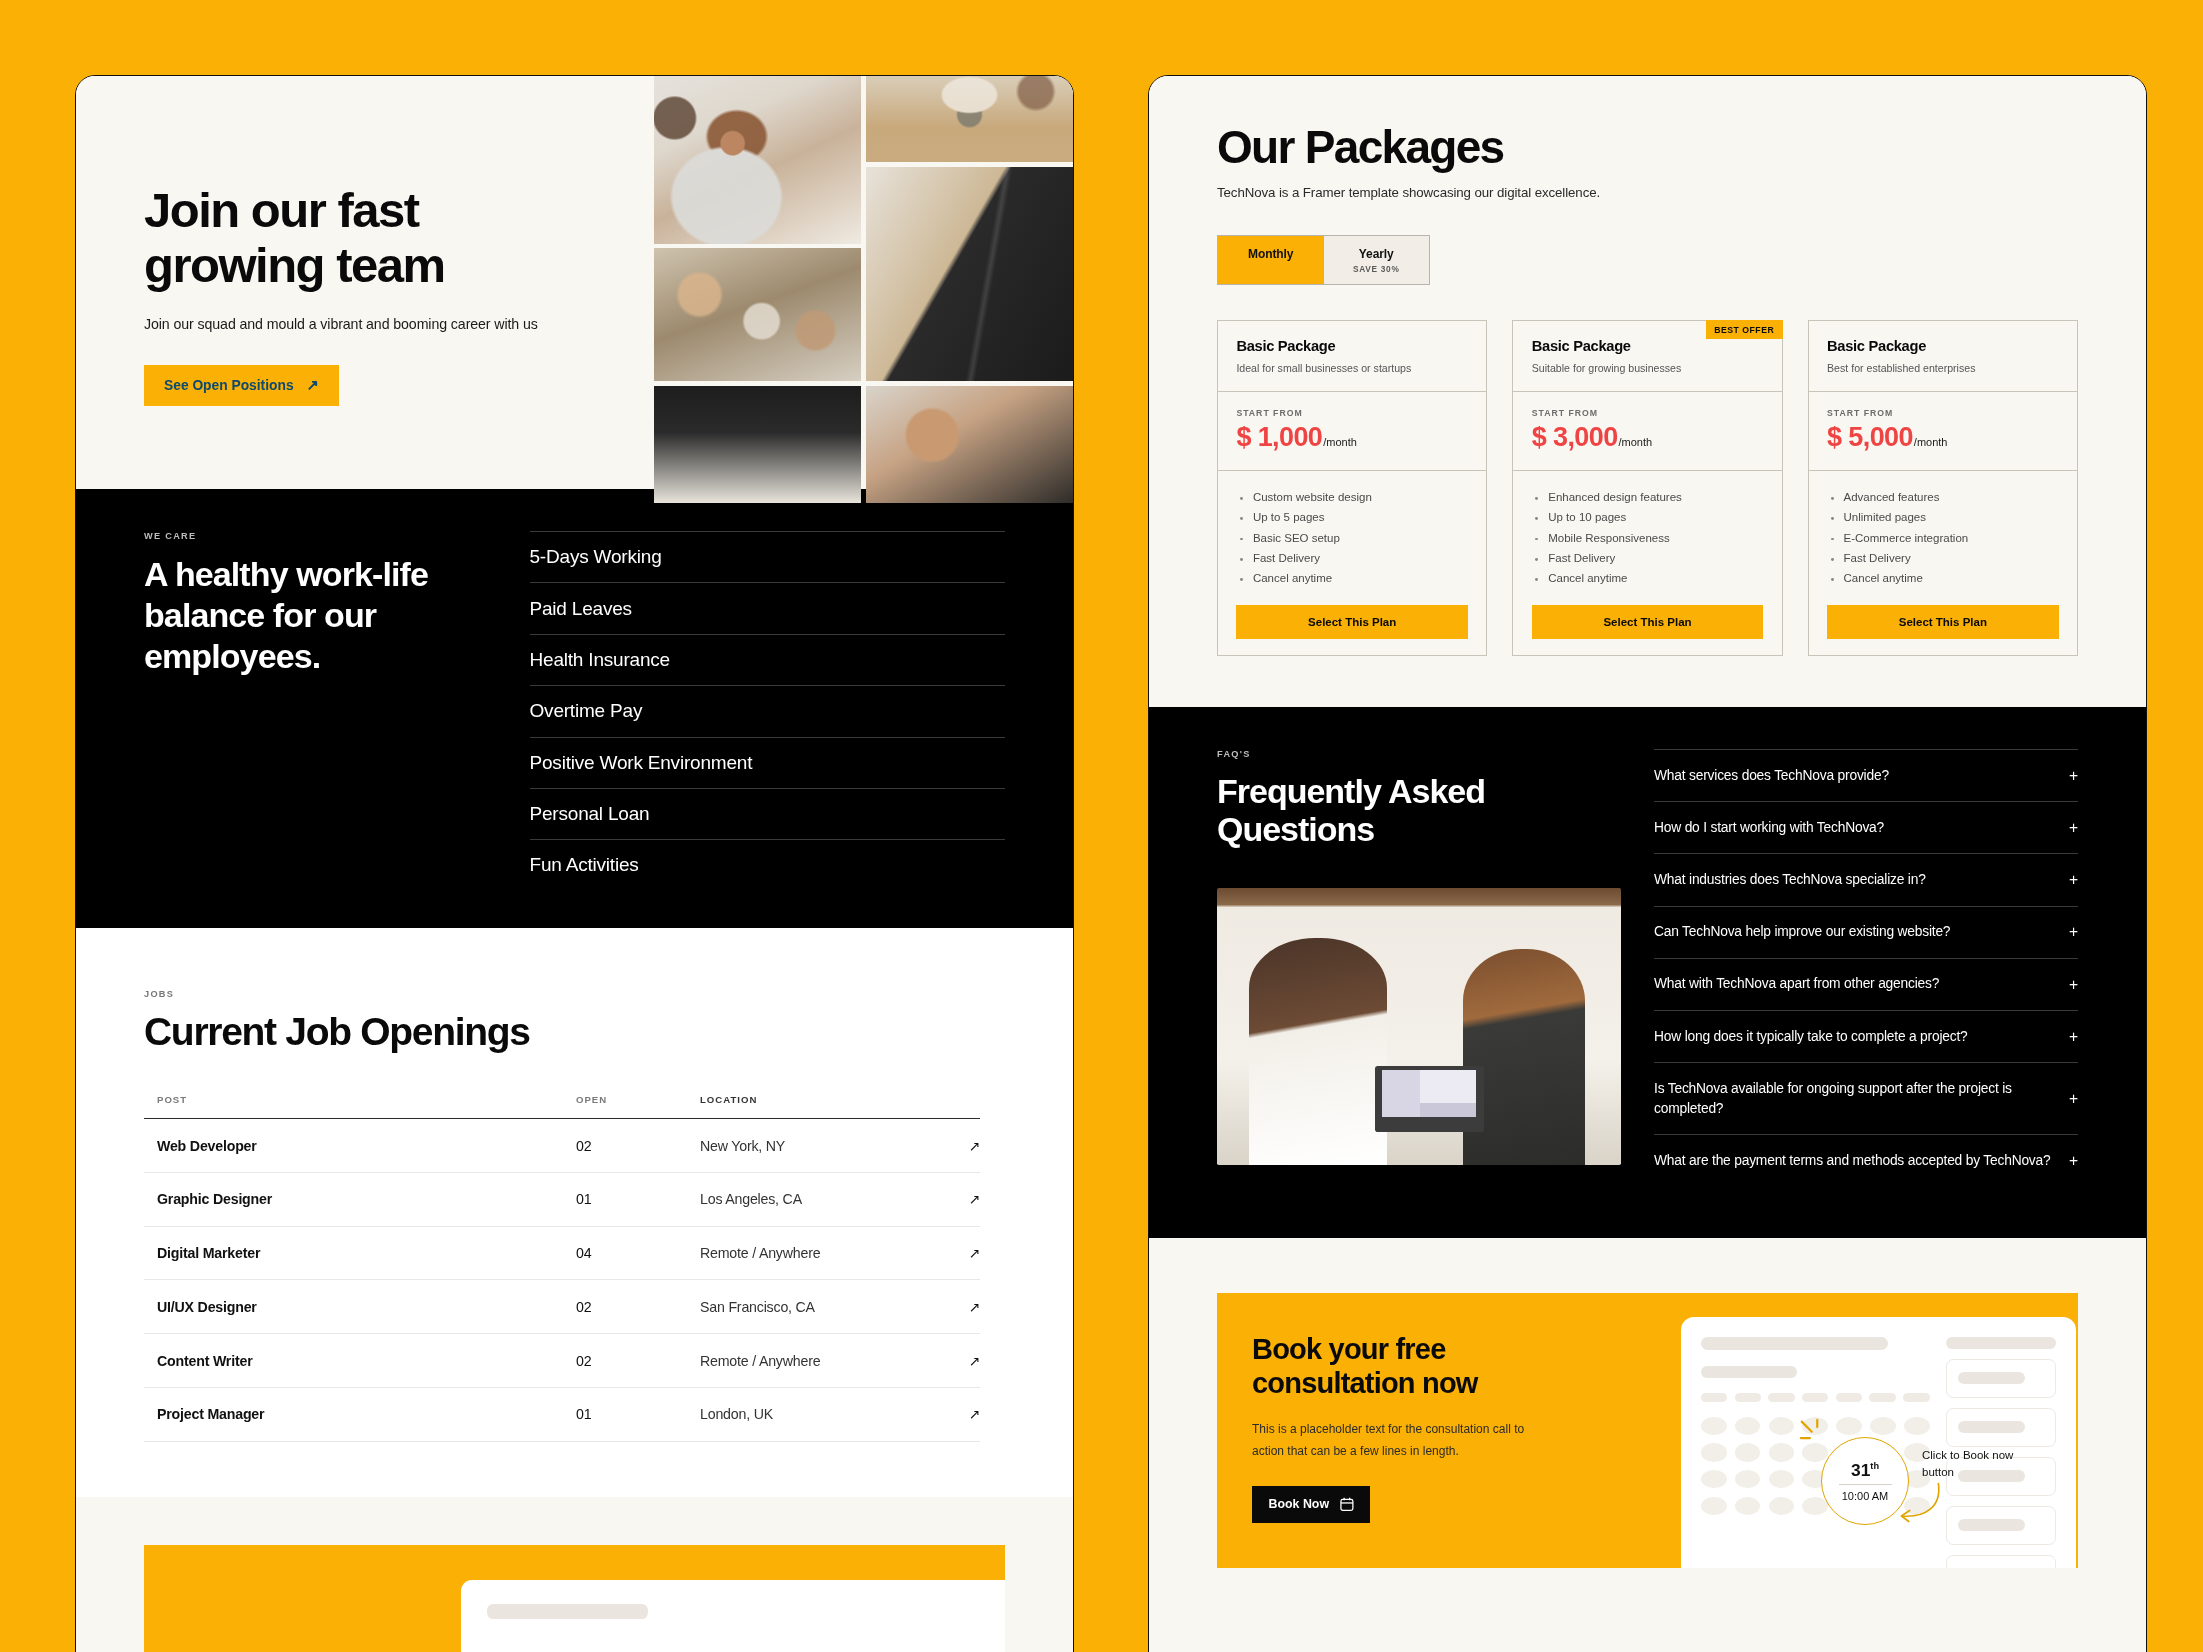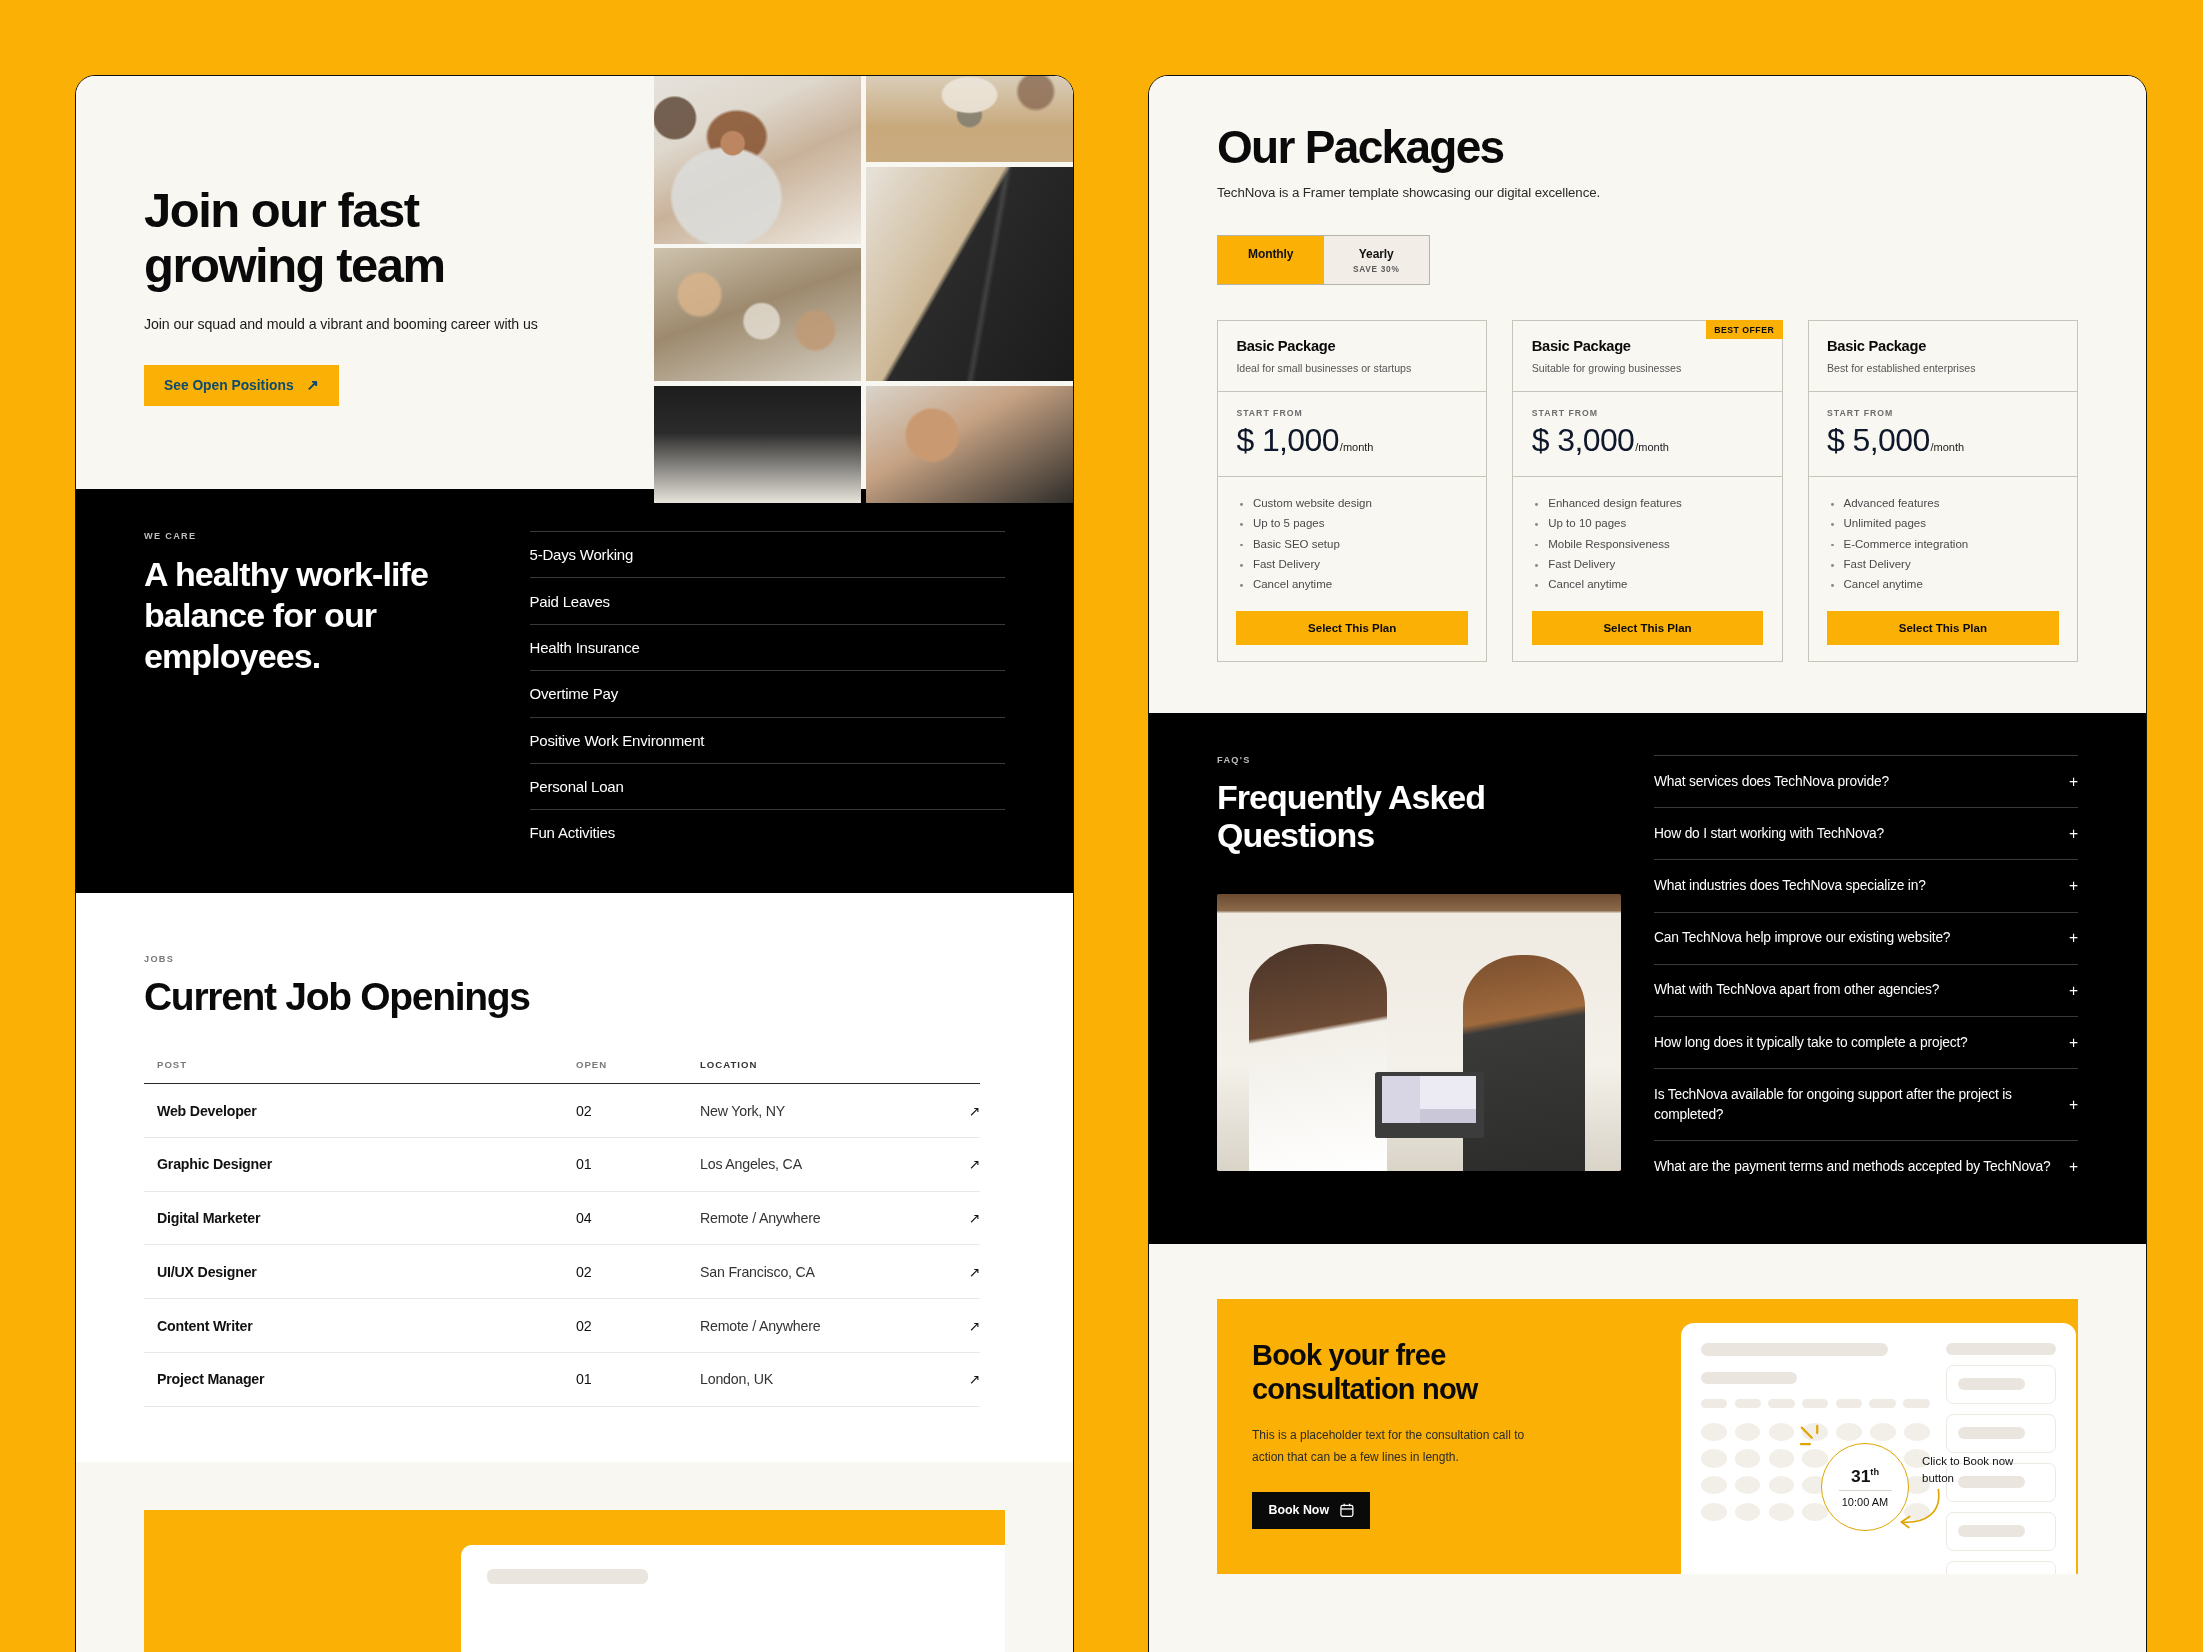--- a/index.html
+++ b/index.html
@@ -84,21 +84,21 @@
   
   .benefits { background:#000000; padding: 42px 68px 48px 68px; display:flex; gap:0; }
   .benefits-left { width: 358px; flex:none; }
   .eyebrow { font-size:9.2px; letter-spacing:1.3px; color:#bdbdbd; font-weight:600; }
   .benefits-h2 {
     margin-top:13px; color:#fff; font-size:34px; line-height:1.2;
     font-weight:700; letter-spacing:-0.9px;
   }
   .benefits-list { flex:1; padding-left: 27.5px; }
   .blist-item {
-    border-top:0.9px solid #3a3a3a; color:#fff; font-size:15px;
+    border-top:0.9px solid #3a3a3a; color:#fff; font-size:19px;
     padding: 14.2px 0 14.2px 0; letter-spacing:-0.2px; cursor:pointer;
   }
   .blist-item:last-child { padding-bottom: 3.7px; }
 
   
   .jobs { background:#fff; padding: 61px 68px 55px 68px; }
   .jobs-eyebrow { font-size:9.2px; letter-spacing:1.3px; color:#777; font-weight:600;}
   .jobs-h2 { margin-top:11px; font-size:39px; font-weight:700; letter-spacing:-1.3px; color:#0A0A0A; }
   table.jobs-table { width: 836px; border-collapse: collapse; margin-top: 40px; }
   table.jobs-table th {
@@ -145,21 +145,21 @@
   .cards { display:flex; gap:25px; margin-top: 35px; }
   .card {
     flex:1; border:0.9px solid #c9c4ba; background:#F9F7F2; position:relative;
   }
   .card-head { padding: 17.4px 18.4px 16.5px 18.4px; border-bottom:0.9px solid #c9c4ba; }
   .card-name { font-size:14.7px; font-weight:700; color:#0A0A0A; letter-spacing:-0.3px; }
   .card-desc { margin-top:8.3px; font-size:10.6px; color:#555; }
   .card-price { padding: 15.6px 18.4px 16.5px 18.4px; border-bottom:0.9px solid #c9c4ba; }
   .price-label { font-size:8.7px; letter-spacing:1px; color:#6c6c6c; font-weight:600; }
   .price-row { margin-top:4.6px; display:flex; align-items:baseline; }
-  .price-amt { font-size:32px; font-weight:400; letter-spacing:-0.6px; color:#0f172a; }
+  .price-amt { font-size:27px; font-weight:700; letter-spacing:-0.6px; color:#ef4444; }
   .price-per { font-size:11px; color:#1a1a1a; margin-left:0.9px; }
   .card-body { padding: 16.5px 18.4px 16.5px 18.4px; }
   .feat { list-style:none; }
   .feat li {
     font-size:11.5px; color:#4a4a4a; padding: 4.1px 0 4.1px 16.5px; position:relative;
   }
   .feat li::before {
     content:""; position:absolute; left:3.7px; top:10px;
     width:2.8px; height:2.8px; border-radius:50%; background:#8a8a8a;
   }

